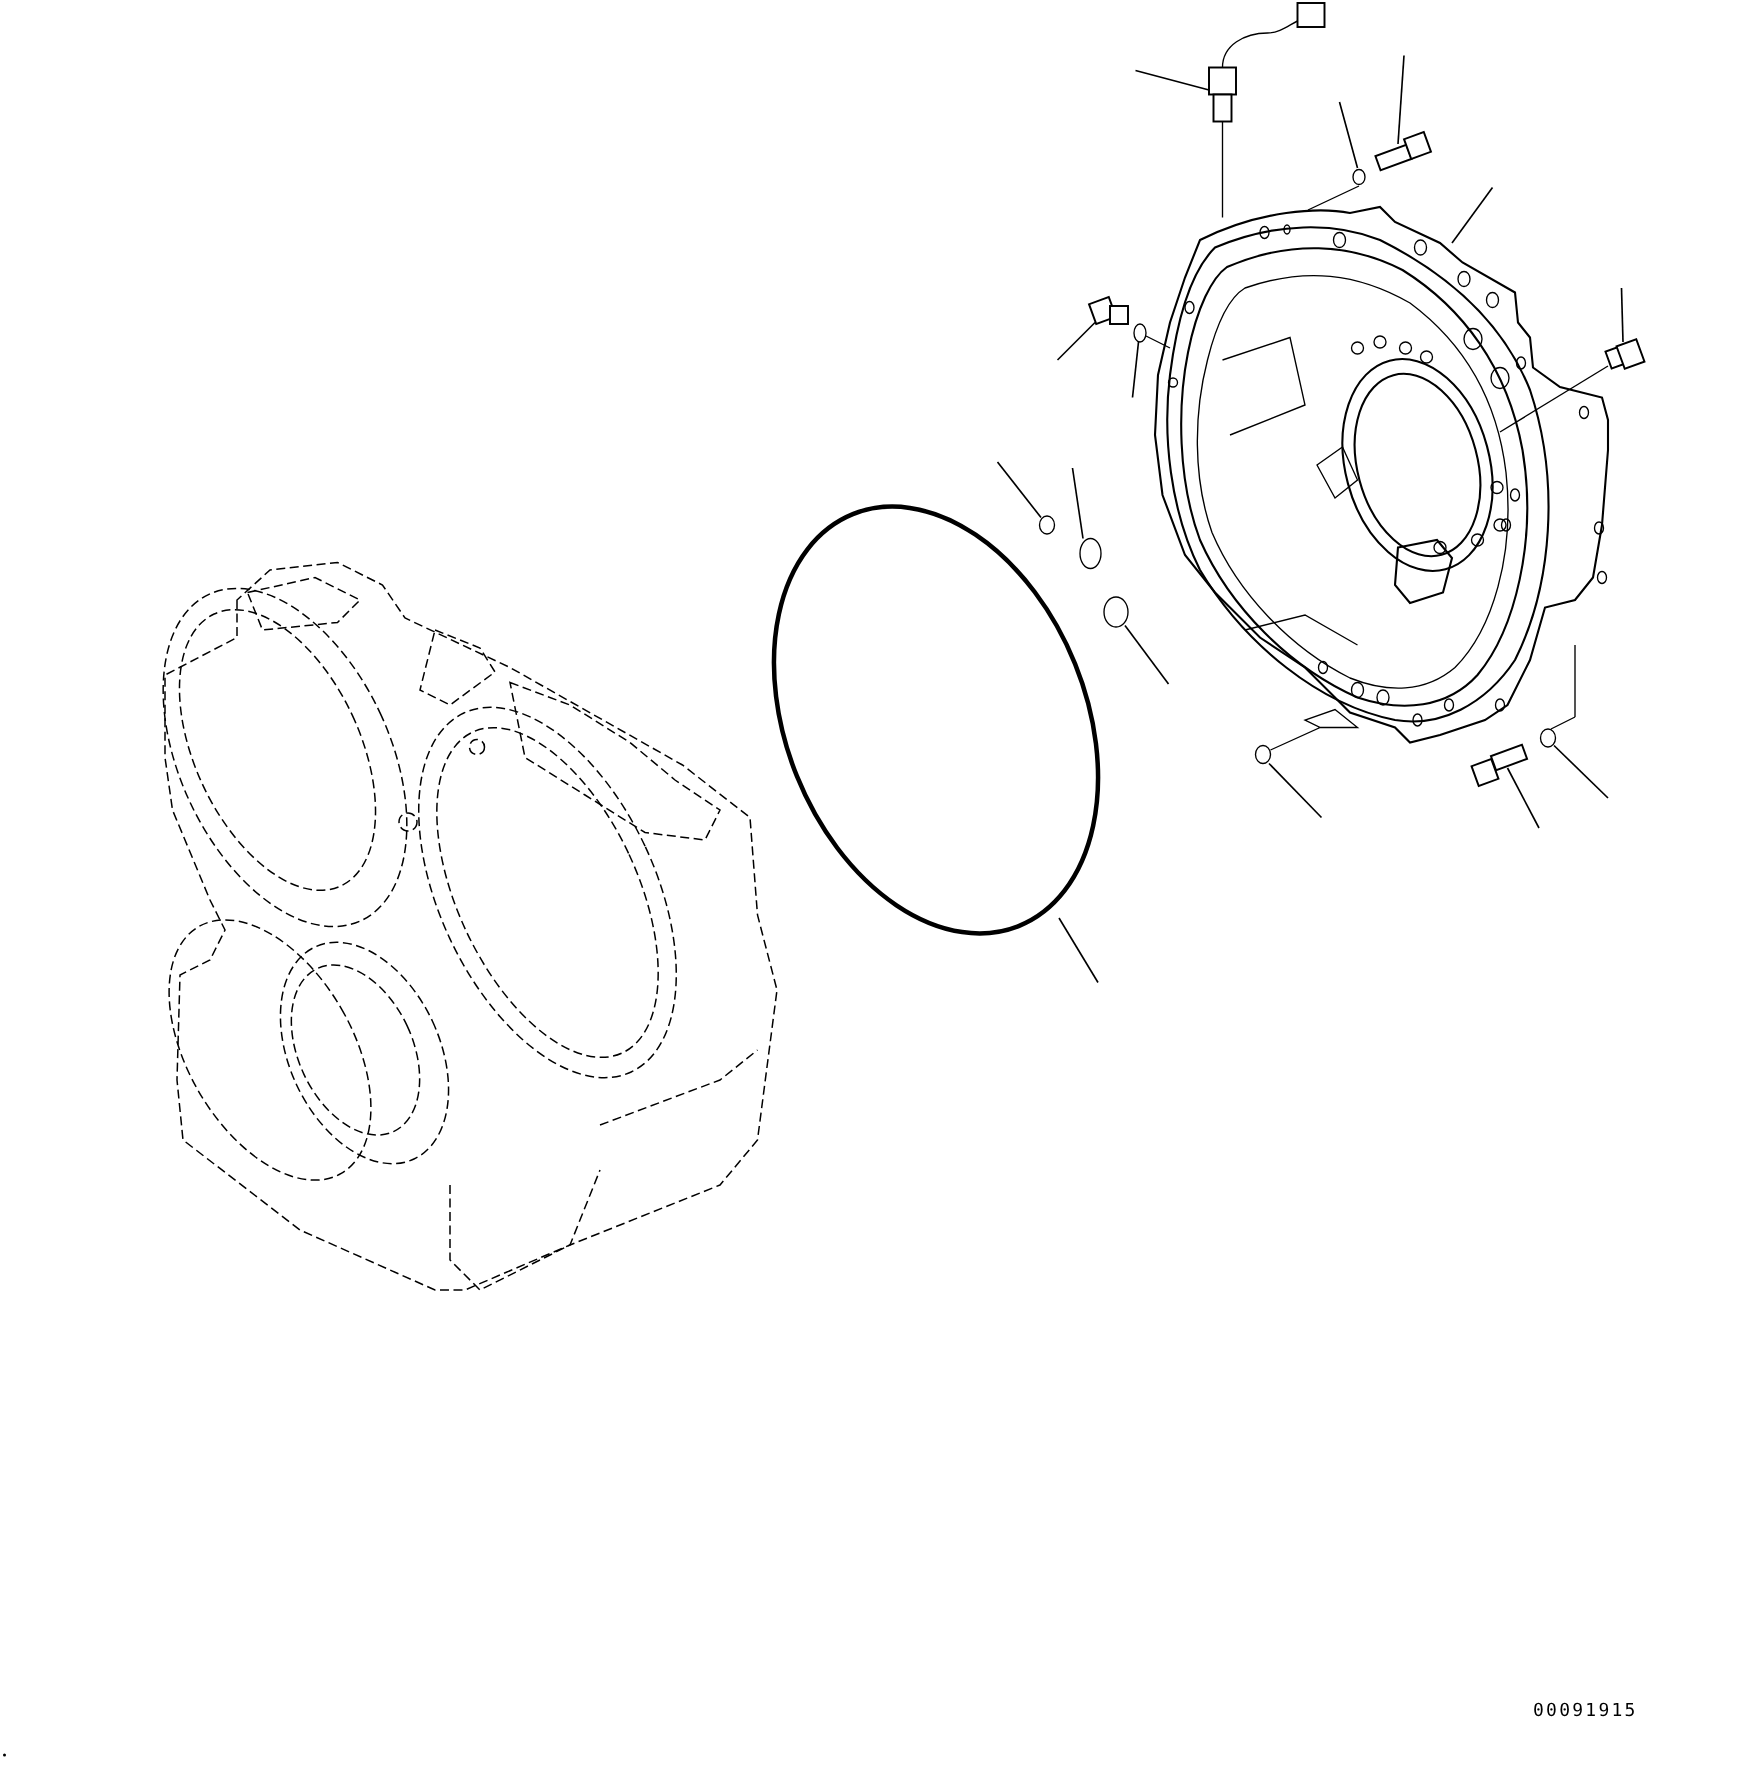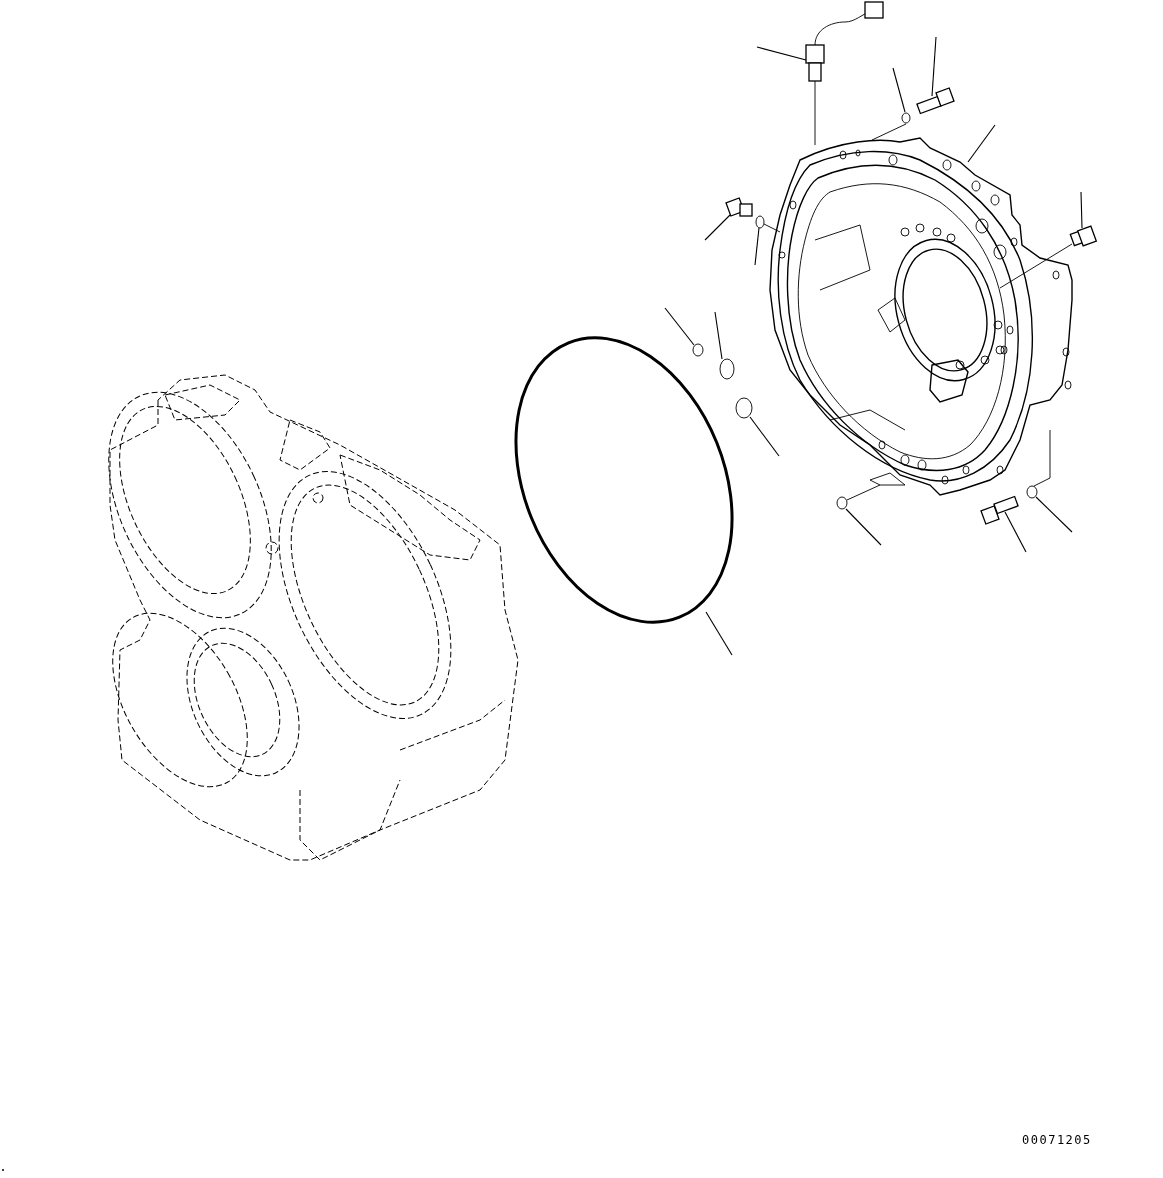--- a/index.html
+++ b/index.html
@@ -142,13 +142,13 @@
     <ellipse class="thin" cx="1032" cy="492" rx="5" ry="6"></ellipse>
     <line class="thin" x1="1034" y1="486" x2="1050" y2="478"></line>
     <line class="thin" x1="1050" y1="478" x2="1050" y2="430"></line>
     <line class="leader" x1="1036" y1="497" x2="1072" y2="532"></line>
   </g>
 
   <circle cx="3" cy="1170" r="1" fill="#000"></circle>
 </svg>
 </div>
 
-<div class="ref">00071205</div>
+<div class="ref">00091915</div>
 
 </body></html>

